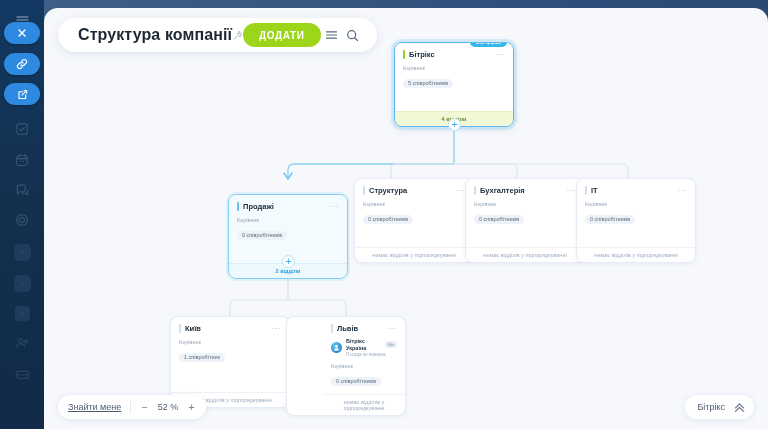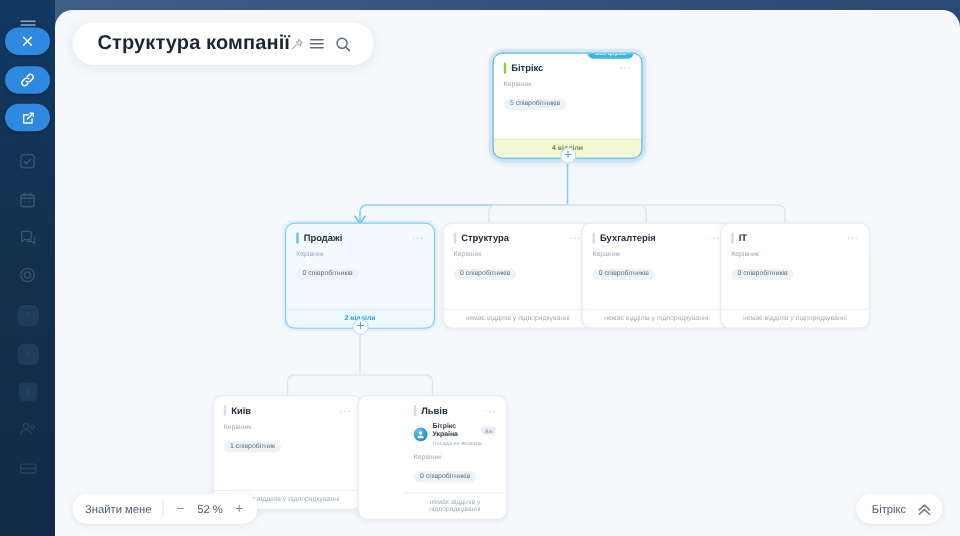--- a/index.html
+++ b/index.html
@@ -173,21 +173,21 @@
   
   .zoom-bar {
     position: absolute; left: 14px; bottom: 10px;
     height: 24px;
     background: #ffffff; border-radius: 14px;
     display: flex; align-items: center;
     padding: 0 10px; gap: 9px;
     box-shadow: 0 1px 6px rgba(30,60,100,.10);
     z-index: 7;
   }
-  .find-me { font-size: 9px; color: #4d5d70; cursor: pointer; white-space: nowrap; }
+  .find-me { font-size: 9px; color: #4d5d70; cursor: pointer; white-space: nowrap; text-decoration: underline; }
   .zdiv { width: 1px; height: 13px; background: #e4eaf1; }
   .zbtn { font-size: 11px; color: #7b8a9b; cursor: pointer; line-height: 1; padding: 0 1px; }
   .zval { font-size: 9px; color: #4d5d70; white-space: nowrap; }
 
   .brand-bar {
     position: absolute; right: 14px; bottom: 10px;
     height: 24px;
     background: #ffffff; border-radius: 14px;
     display: flex; align-items: center;
     padding: 0 8px 0 12px; gap: 8px;
@@ -324,20 +324,21 @@
     <div class="plus-node" style="left:238px; top:247px;">+</div>
 
     <div class="header">
       <div class="header-title">Структура компанії</div>
       <span class="pin-icon">
         <svg width="11" height="11" viewBox="0 0 14 14" fill="none" stroke="currentColor" stroke-width="1.25" stroke-linecap="round" stroke-linejoin="round">
           <path d="M8.6 1.6l3.8 3.8-1.6.8-.3 2.6-4.1-4.1 2.6-.3z"></path>
             <line x1="6.4" y1="7.6" x2="2.4" y2="11.6"></line>
         </svg>
       </span>
+      <button class="add-btn">ДОДАТИ</button>
       <span class="hdr-ico">
         <svg width="13" height="10" viewBox="0 0 14 11" fill="none" stroke="currentColor" stroke-width="1.3" stroke-linecap="round">
           <line x1="1.5" y1="2" x2="12.5" y2="2"></line>
             <line x1="1.5" y1="5.5" x2="12.5" y2="5.5"></line>
             <line x1="1.5" y1="9" x2="12.5" y2="9"></line>
         </svg>
       </span>
       <span class="hdr-ico">
         <svg width="13" height="13" viewBox="0 0 14 14" fill="none" stroke="currentColor" stroke-width="1.3" stroke-linecap="round">
           <circle cx="6.1" cy="6.1" r="4.3"></circle>
@@ -354,21 +355,21 @@
           <span class="node-title">Бітрікс</span>
           <span class="node-dots">···</span>
         </div>
         <div class="node-label">Керівник</div>
         <div class="node-chip">5 співробітників</div>
         <div style="height:18px;"></div>
       </div>
       <div class="node-foot action">4 відділи</div>
     </div>
 
-    <div class="node selected" style="left:184px; top:170px; width:120px;">
+    <div class="node selected" style="left:184px; top:186px; width:120px;">
       <div class="node-body">
         <div class="node-head">
           <span class="node-bar"></span>
           <span class="node-title">Продажі</span>
           <span class="node-dots">···</span>
         </div>
         <div class="node-label">Керівник</div>
         <div class="node-chip">0 співробітників</div>
         <div style="height:18px;"></div>
       </div>

